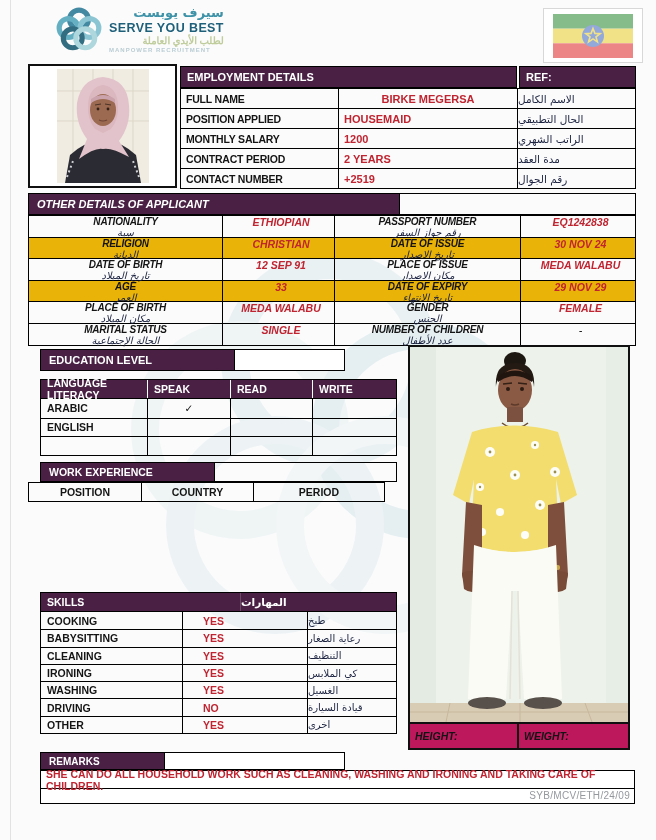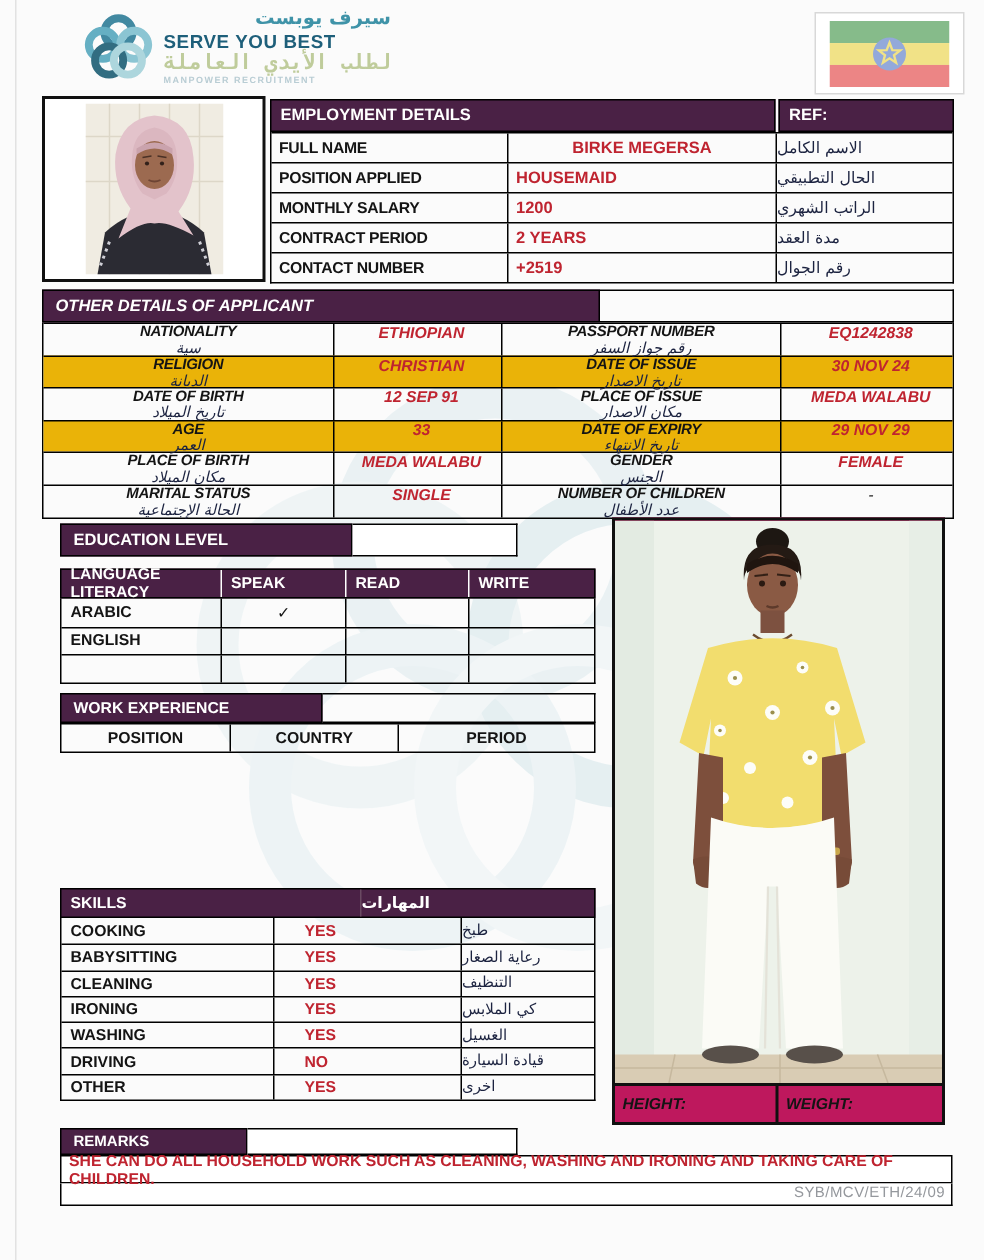--- a/index.html
+++ b/index.html
@@ -18,21 +18,21 @@
   .purple { background: var(--purple, #4a2145); color: #fff; font-weight: 700; }
   .red { color: var(--red, #bf2430); font-weight: 700; }
   .ar { font-family: "DejaVu Sans", sans-serif; direction: rtl; color: #1c2340; }
   .lbl { font-weight: 700; color: #141414; letter-spacing: -0.2px; }
 
   
   .logo-wrap { left: 55px; top: 6px; display: flex; align-items: center; gap: 6px; }
   .logo-text { display: flex; flex-direction: column; line-height: 1.15; }
   .logo-ar { font-family:"DejaVu Sans",sans-serif; direction:rtl; color:#3f93a8; font-weight:700; font-size:13px; }
   .logo-en { color:#1e5f7a; font-weight:700; font-size:12.5px; letter-spacing:.4px; }
-  .logo-tag-ar { font-family:Liberation Mono, monospace; direction:rtl; color:#bfcc9b; font-weight:700; font-size:14px; }
+  .logo-tag-ar { font-family:Liberation Serif, serif; direction:rtl; color:#bfcc9b; font-weight:700; font-size:10px; }
   .logo-tag-en { color:#b9cdd4; font-size:6px; letter-spacing:1px; font-weight:700; }
 
   .flag-box { right: 13px; top: 8px; width: 100px; height: 55px; background:#fff;
               border: 1px solid #d8d8d8; display:flex; align-items:center; justify-content:center; }
 
   
   .pp-box { left: 28px; top: 64px; width: 149px; height: 124px; border: 2px solid #101010; background: #fff; }
   .pp-box svg { display:block; margin: 3px auto; }
 
   
@@ -82,21 +82,21 @@
   .lang-row > div { display:flex; align-items:center; }
   .lang-c1 { width:107px; padding-left:6px; font-weight:700; border-right:1px solid #000; }
   .lang-c2 { width:83px; justify-content:center; border-right:1px solid #000; }
   .lang-c3 { width:82px; border-right:1px solid #000; }
   .lang-c4 { flex:1; }
 
   
   .work-bar { left:40px; top:462px; display:flex; height:20px; }
   .work-title { width:175px; display:flex; align-items:center; padding:0 8px; border:1px solid #000; font-size:10.5px; }
   .work-cont { width:182px; border:1px solid #000; border-left:none; background:transparent; }
-  .work { left:40px; top:482px; width:357px; font-size:10.5px; }
+  .work { left:28px; top:482px; width:357px; font-size:10.5px; }
   .work-header { display:flex; height:20px; border:1px solid #000; background:#fff0; }
   .work-header > div { display:flex; align-items:center; justify-content:center; font-weight:700; }
   .work-h1 { width:113px; border-right:1px solid #000; }
   .work-h2 { width:112px; border-right:1px solid #000; }
   .work-h3 { flex:1; }
   .work-body { border-left:1px solid #000; border-right:1px solid #000; border-bottom:1px solid #000; }
   .work-row { display:flex; height:20px; border-top:1px solid #000; }
   .work-row > div { display:flex; align-items:center; }
   .work-c1 { width:113px; justify-content:center; border-right:1px solid #000; }
   .work-c2 { width:112px; padding-left:5px; border-right:1px solid #000; }

